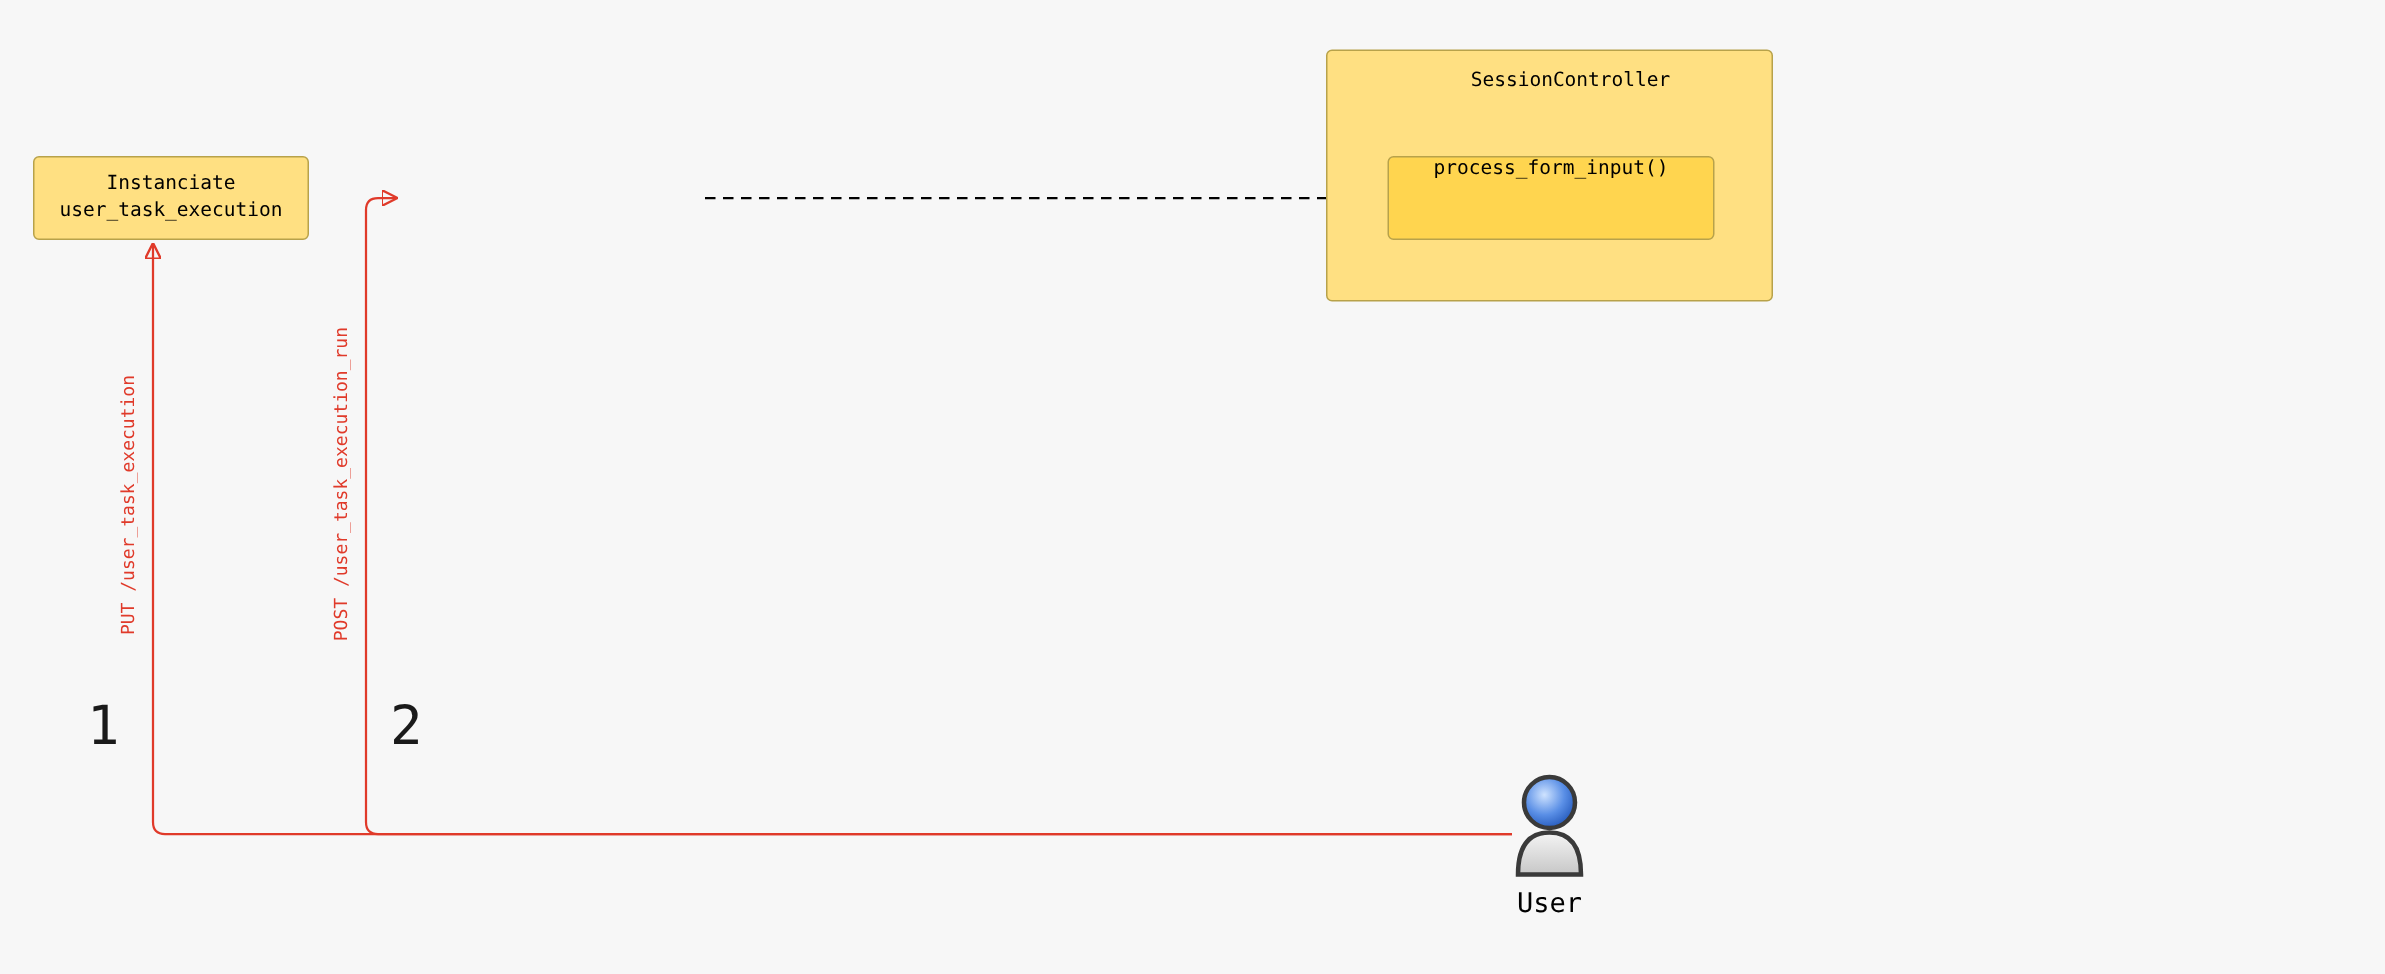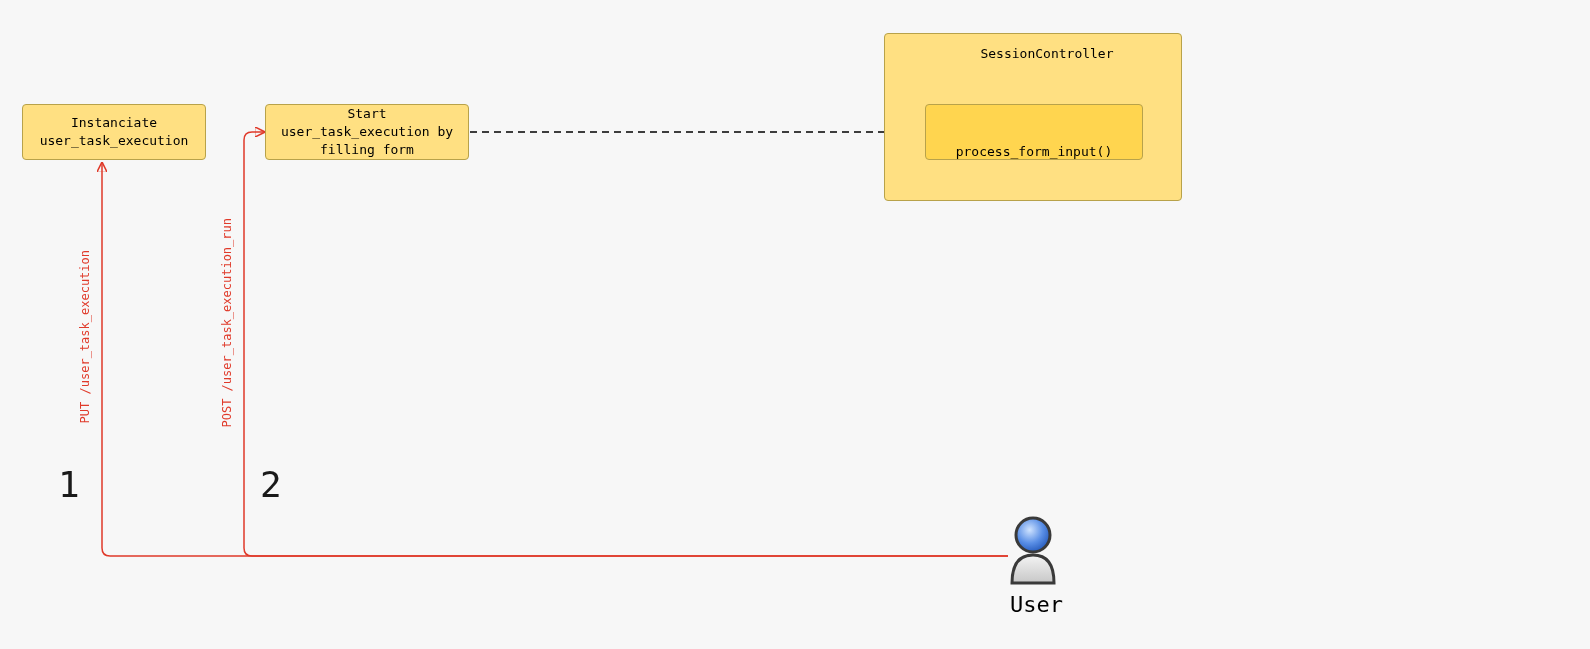--- a/index.html
+++ b/index.html
@@ -1,23 +1,23 @@
 <!DOCTYPE html>
 <html><head>
 <meta charset="utf-8">
 <style>
   html,body{margin:0;padding:0;width:1590px;height:649px;background:#f7f7f7;font-family:ui-monospace,SFMono-Regular,Menlo,Monaco,Consolas,monospace;font-size:13px;color:#000;}
   .stage{position:relative;width:1590px;height:649px;}
   .node{position:absolute;background:#ffe082;border:1px solid #b8a24a;border-radius:4px;display:flex;align-items:center;justify-content:center;text-align:center;padding:4px 8px;box-sizing:border-box;line-height:1.4;}
   .container-node{position:absolute;background:#ffe082;border:1px solid #b8a24a;border-radius:4px;box-sizing:border-box;}
   .container-title{text-align:center;margin-top:12px;font-size:13px;padding-left:28px;}
-  .inner-node{position:absolute;background:#ffd54f;border:1px solid #b8a24a;border-radius:4px;display:flex;align-items:flex-end;justify-content:center;text-align:center;box-sizing:border-box;}
+  .inner-node{position:absolute;background:#ffd54f;border:1px solid #b8a24a;border-radius:4px;display:flex;align-items:flex-start;justify-content:center;text-align:center;box-sizing:border-box;}
   .big-num{position:absolute;font-size:36px;font-weight:400;color:#1a1a1a;}
   .edge-label{position:absolute;color:#e03a2a;font-size:12px;font-family:ui-monospace,SFMono-Regular,Menlo,Monaco,Consolas,monospace;writing-mode:vertical-rl;transform:rotate(180deg);}
-  .user-label{position:absolute;font-size:22px;font-family:ui-monospace,SFMono-Regular,Menlo,Monaco,Consolas,monospace;text-align:center;}
+  .user-label{position:absolute;font-size:18px;font-family:ui-monospace,SFMono-Regular,Menlo,Monaco,Consolas,monospace;text-align:center;}
   svg{position:absolute;top:0;left:0;overflow:visible;}
 </style>
 </head>
 <body>
 <div class="stage">
 
 <svg width="1590" height="649">
   <defs>
     <marker id="arrow-red" viewBox="0 0 10 10" refX="9" refY="5" markerWidth="7" markerHeight="7" orient="auto-start-reverse">
       <path d="M 0 0 L 10 5 L 0 10 z" fill="none" stroke="#e03a2a" stroke-width="1.5"></path>
@@ -34,26 +34,20 @@
   <path d="M 470 132 L 928 132" fill="none" stroke="#000" stroke-width="1.5" stroke-dasharray="7 5" marker-end="url(#arrow-black)"></path>
 </svg>
 
 <div class="node" style="left:22px;top:104px;width:184px;height:56px;">
   <div>
     <span>Instanciate</span><br>
     <span>user_task_execution</span>
   </div>
 </div>
 
-<div class="node" style="left:265px;top:104px;width:204px;height:56px;">
-  <div>
-    <span>Start user_task_execution by</span><br>
-    <span>filling form</span>
-  </div>
-</div>
 
 <div class="container-node" style="left:884px;top:33px;width:298px;height:168px;">
   <div class="container-title">SessionController</div>
   <div class="inner-node" style="left:40px;top:70px;width:218px;height:56px;">
     <span>process_form_input()</span>
   </div>
 </div>
 
 <div class="edge-label" style="left:78px;top:250px;">PUT /user_task_execution</div>
 <div class="edge-label" style="left:220px;top:218px;">POST /user_task_execution_run</div>

